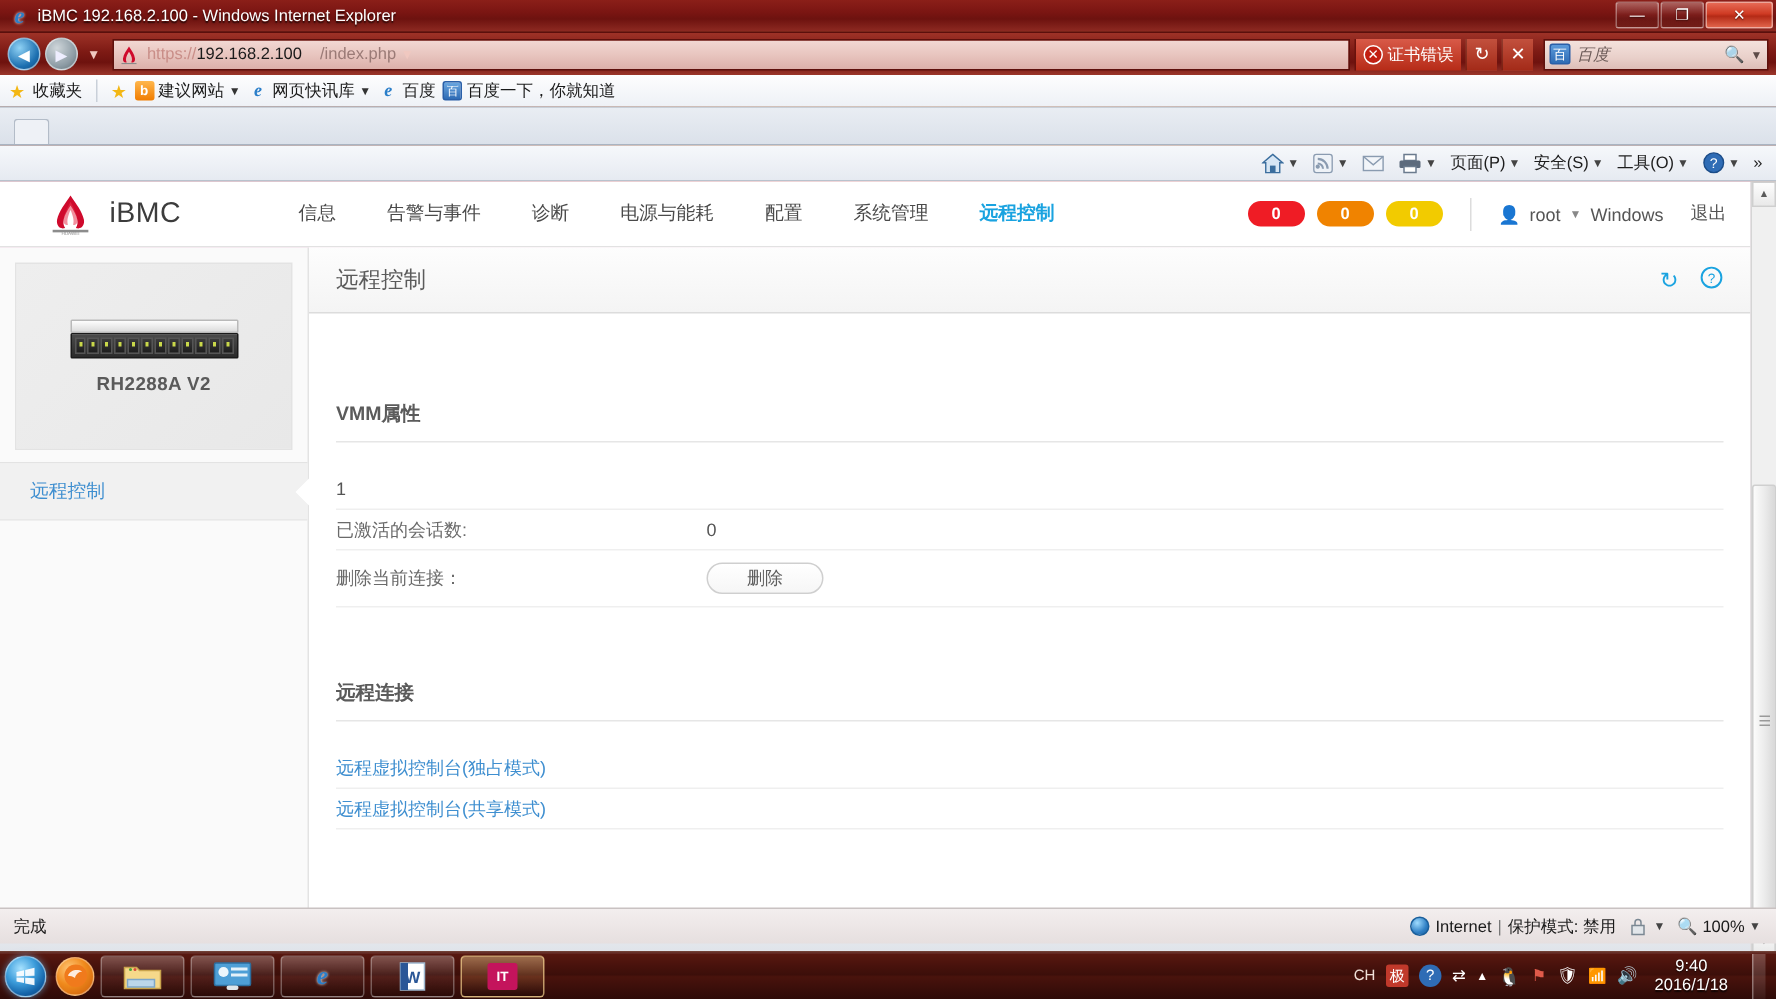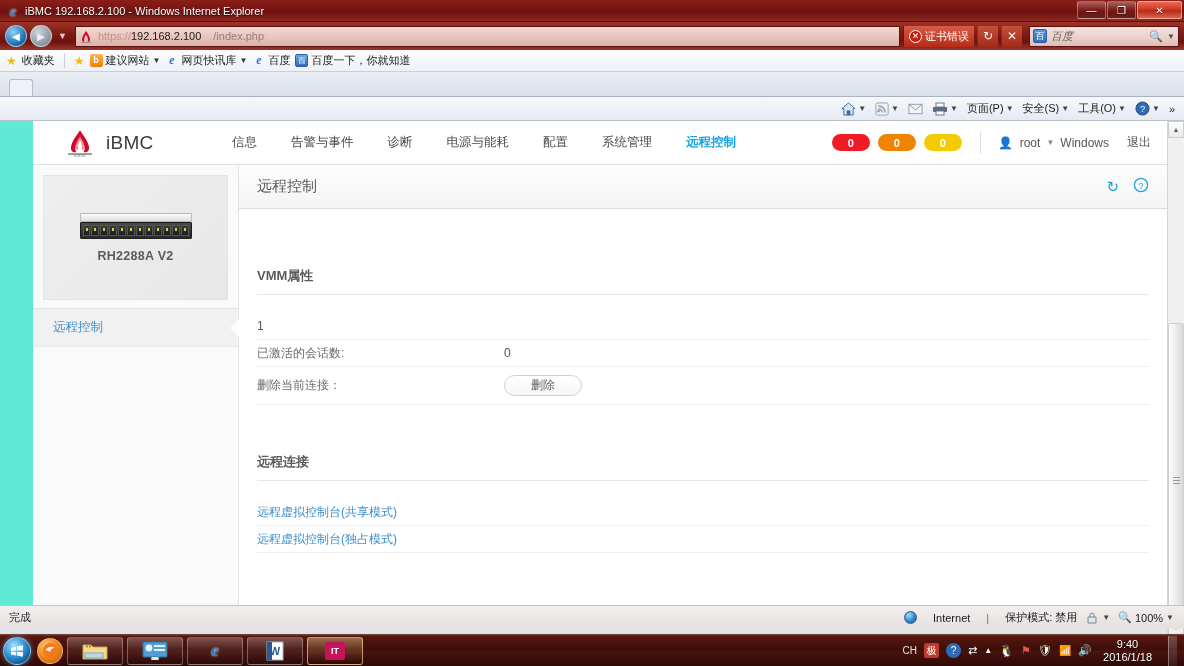--- a/index.html
+++ b/index.html
@@ -168,21 +168,21 @@
     padding-right: 6px; gap: 3px; font-size: 11px; color: #1d1d1d;
   }
   .cmd-item { display: flex; align-items: center; gap: 2px; padding: 0 3px; white-space: nowrap; }
   .cmd-caret { font-size: 8px; color: #444; }
 
   
   .viewport {
     position: relative; height: 515px; background: #fff; overflow: hidden;
     display: flex;
   }
-  .page-scroll { flex: 1; position: relative; background: #5eead4; padding-left: 33px; }
+  .page-scroll { flex: 1; position: relative; background: #f9a8d4; }
 
   
   .ibmc-header {
     height: 44px; background: #fff; border-bottom: 1px solid #e2e2e2;
     display: flex; align-items: center; padding-left: 30px;
   }
   .hw-logo { display: flex; align-items: center; gap: 9px; width: 130px; flex: none; }
   .hw-mark { width: 34px; height: 30px; position: relative; flex: none; }
   .hw-brand { font-size: 19px; color: #3c3c3c; letter-spacing: .3px; }
   .nav { display: flex; align-items: center; gap: 0; margin-left: 22px; font-family: Liberation Serif, serif; }
@@ -308,21 +308,21 @@
   
   .status-bar {
     position: absolute; left: 0; top: 605px; width: 1184px; height: 24px;
     background: linear-gradient(180deg,#f3eeee,#e6dfdf);
     border-top: 1px solid #c9c2c2;
     display: flex; align-items: center; font-size: 11px; color: #1a1a1a;
     padding: 0 4px;
   }
   .st-left { padding-left: 5px; }
   .st-right { margin-left: auto; display: flex; align-items: center; gap: 8px; padding-right: 6px; }
-  .st-zone { display: flex; align-items: center; gap: 16px; }
+  .st-zone { display: flex; align-items: center; gap: 4px; }
   .globe {
     width: 13px; height: 13px; border-radius: 50%;
     background: radial-gradient(circle at 35% 30%, #9fdcff, #2f7fc4 60%, #1a5f9b);
     border: 1px solid #1a5f9b;
   }
   .st-sep { color: #777; }
   .st-lock { display: flex; align-items: center; gap: 3px; color: #444; }
   .st-zoom { display: flex; align-items: center; gap: 3px; }
   .mag2 { color: #2a60a8; font-size: 11px; }
 
@@ -612,24 +612,24 @@
                   <span class="btn-del">删除</span>
                 </div>
               </div>
 
               <div style="height:36px"></div>
 
               <div class="section">
                 <div class="section-head">远程连接</div>
                 <div style="height:18px"></div>
                 <div class="link-row">
-                  <a href="#">远程虚拟控制台(共享模式)</a>
+                  <a href="#">远程虚拟控制台(独占模式)</a>
                 </div>
                 <div class="link-row">
-                  <a href="#">远程虚拟控制台(独占模式)</a>
+                  <a href="#">远程虚拟控制台(共享模式)</a>
                 </div>
               </div>
             </div>
           </div>
         </div>
 
         <div class="page-footer">
           <span class="copy">Copyright © Huawei Technologies Co., Ltd. 2004-2015. All rights reserved.</span>
           <span class="btime">
             <span>iBMC时间：</span>

